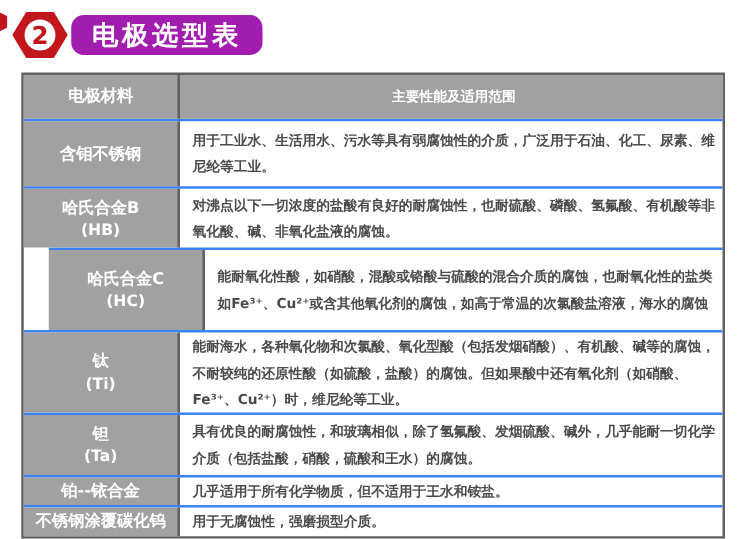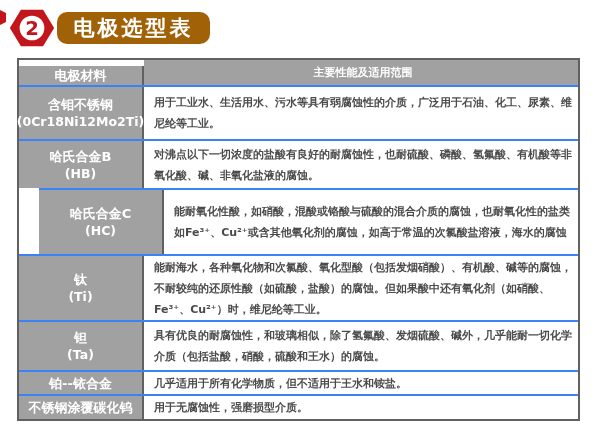--- a/index.html
+++ b/index.html
@@ -14,21 +14,21 @@
   .title-area{position:relative;height:58px;}
   .ribbon-corner{
     position:absolute;left:0;top:10px;width:6px;height:15px;
     background:#c3161c;
     clip-path:polygon(0 0,100% 20%,100% 80%,0 100%);
   }
   .badge-hex{position:absolute;left:9px;top:7px;width:46px;height:42px;}
   .title-pill{
     position:absolute;left:57px;top:12px;height:32px;
     min-width:153px;
-    background:#a16207;border-radius:10px;
+    background:#a21caf;border-radius:10px;
     display:flex;align-items:center;justify-content:center;
     color:#ffffff;font-size:21px;font-weight:bold;letter-spacing:3px;
     padding:0 12px;box-sizing:border-box;
   }
   
   .etable{
     position:absolute;left:17px;top:58px;width:563px;
     border:2px solid #616161;
     box-sizing:border-box;
     background:#ffffff;
@@ -44,21 +44,21 @@
     text-align:center;padding:1px 2px;
   }
   .td-r{
     flex:1;box-sizing:border-box;
     display:flex;align-items:center;
     padding:2px 6px 2px 10px;
     color:#4b4b4b;font-size:11px;font-weight:600;line-height:21px;
     text-align:left;
   }
   .tr.head .td-r{justify-content:center;background:#a1a1a1;color:#ffffff;font-weight:bold;}
-  .h-head{height:25px;align-items:flex-end;}
+  .h-head{height:35px;}
   .h1{height:54px;} .h2{height:49px;} .h3{height:66px;margin-left:20px;} .h4{height:66px;}
   .h5{height:50px;} .h6{height:25px;} .h7{height:24px;}
   .mat-sub{font-size:12.5px;}
   .mat-sub:empty{display:none;}
 </style>
 </head>
 <body>
 
 <div class="title-area">
   <div class="ribbon-corner"></div>
@@ -79,21 +79,20 @@
       <span>电极材料</span>
     </div>
     <div class="td-r">
       <span>主要性能及适用范围</span>
     </div>
   </div>
 
   <div class="tr h1">
     <div class="td-l">
       <span>含钼不锈钢</span>
-      <span class="mat-sub">(0Cr18Ni12Mo2Ti)</span>
     </div>
     <div class="td-r">
       <span>用于工业水、生活用水、污水等具有弱腐蚀性的介质，广泛用于石油、化工、尿素、维尼纶等工业。</span>
     </div>
   </div>
 
   <div class="tr h2">
     <div class="td-l">
       <span>哈氏合金B</span>
       <span class="mat-sub">(HB)</span>

